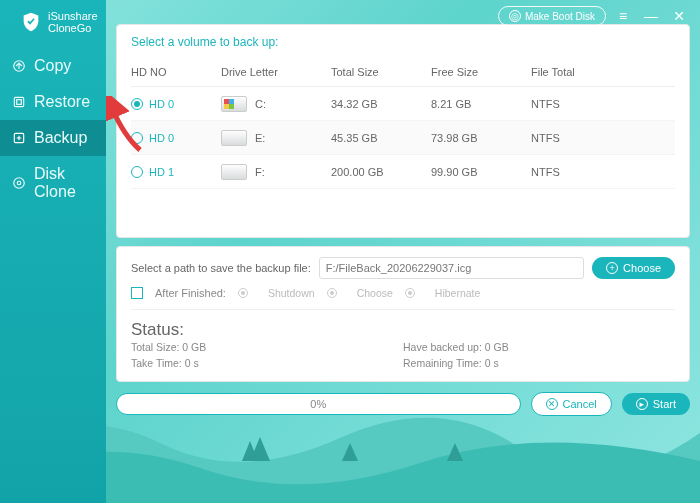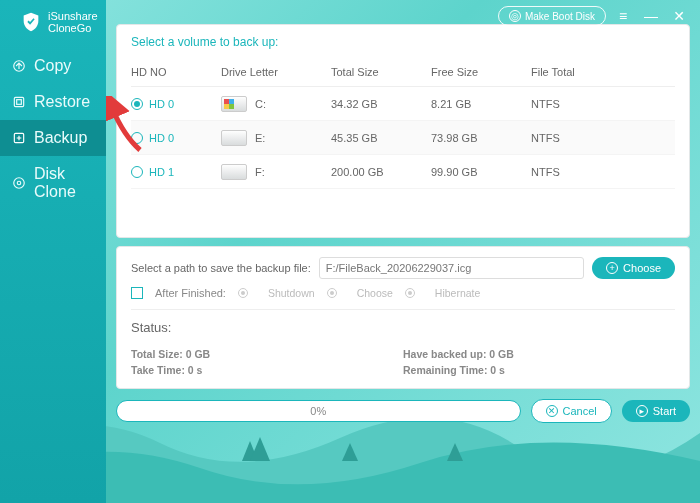--- a/index.html
+++ b/index.html
@@ -39,22 +39,22 @@
 .path-label { white-space: nowrap; }
 .path-input { flex: 1; border: 1px solid #ddd; border-radius: 3px; padding: 4px 6px; font-size: 11px; color: #777; background: #fff; }
 .pill-btn { border: none; background: #1bb6bb; color: #fff; border-radius: 14px; padding: 5px 14px; font-size: 11px; display: inline-flex; align-items: center; gap: 5px; cursor: pointer; }
 .pill-btn.outline { background: #fff; color: #1bb6bb; border: 1px solid #1bb6bb; }
 .after-row { display: flex; align-items: center; gap: 12px; color: #888; text-align: right; }
 .chk { width: 12px; height: 12px; border: 1px solid #1bb6bb; display: inline-block; }
 .opt { display: inline-flex; align-items: center; gap: 20px; color: #bbb; font-size: 10.5px; }
 .opt .dot { width: 10px; height: 10px; border: 1.5px solid #ccc; border-radius: 50%; display: inline-flex; align-items: center; justify-content: center; }
 .opt .dot::after { content: ""; width: 4px; height: 4px; background: #ccc; border-radius: 50%; }
 .divider { height: 1px; background: #eee; margin: 2px 0; }
-.status-grid { display: grid; grid-template-columns: 1fr 1fr; row-gap: 4px; font-size: 10.5px; color: #888; font-weight: bold; }
-.status-title { font-size: 13px; color: #666; margin-bottom: 13px; }
+.status-grid { display: grid; grid-template-columns: 1fr 1fr; row-gap: 4px; font-size: 10.5px; color: #888; }
+.status-title { font-size: 17px; color: #666; margin-bottom: 1px; }
 .bottom { display: flex; align-items: center; gap: 10px; margin-top: 2px; }
 .progress { flex: 1; height: 22px; border: 1px solid #1bb6bb; border-radius: 12px; background: #fff; display: flex; align-items: center; justify-content: center; color: #888; font-size: 11px; }
 .plus-circ, .x-circ, .play-circ { width: 12px; height: 12px; border: 1.2px solid currentColor; border-radius: 50%; display: inline-flex; align-items: center; justify-content: center; font-size: 9px; line-height: 1; }
 </style>
 </head>
 <body>
 
 <div class="bg"></div>
 <div class="hills">
   <svg viewBox="0 0 700 120" preserveAspectRatio="none">

